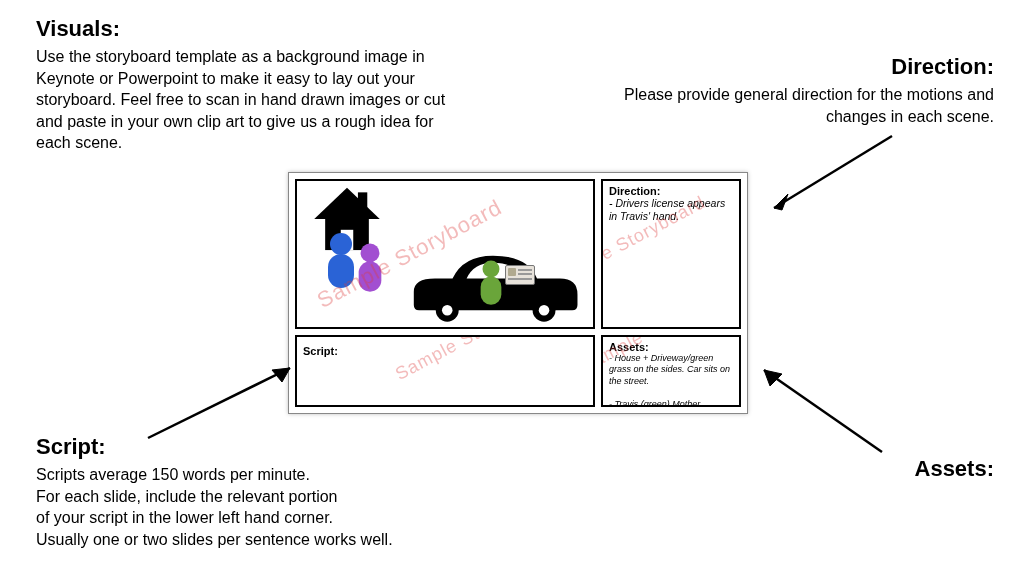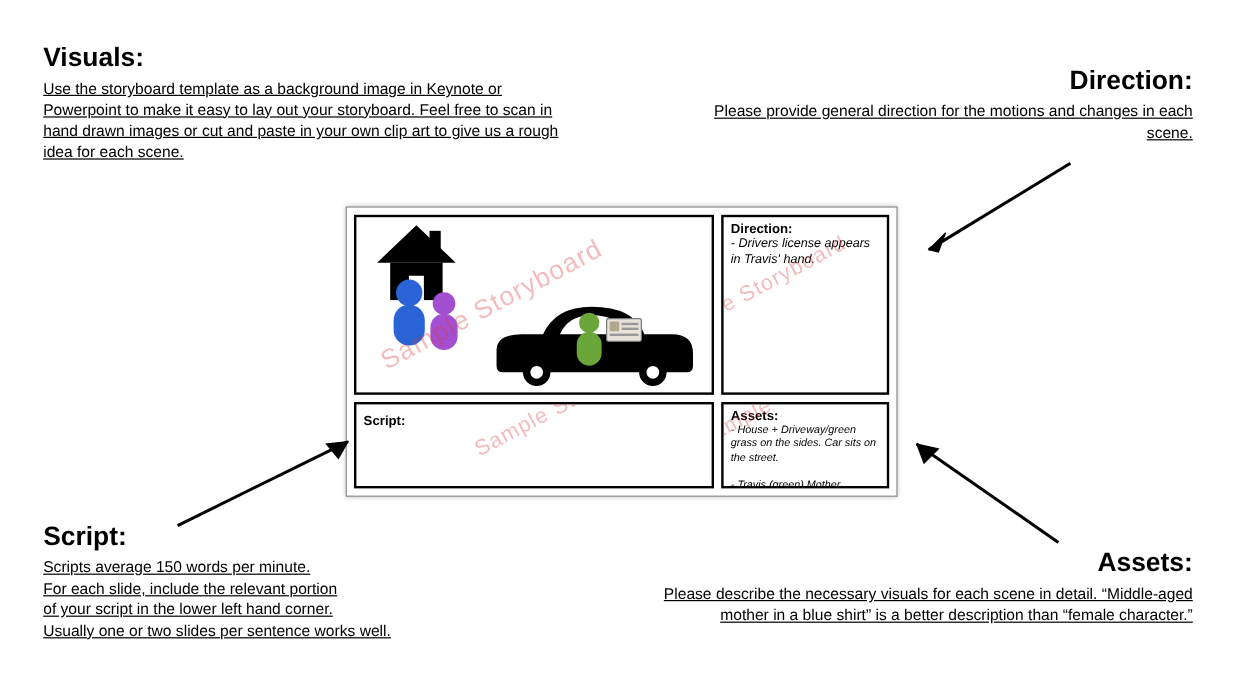--- a/index.html
+++ b/index.html
@@ -14,27 +14,26 @@
   }
   .label {
     position: absolute;
   }
   .label h2 {
     font-size: 22px;
     font-weight: 700;
     margin-bottom: 4px;
   }
   .label p {
-    font-size: 13px;
+    font-size: 16px;
     line-height: 1.35;
     font-weight: 400;
-    text-decoration: underline;
   }
   
-  #lbl-visuals   { top: 35px;  left: 36px;  width: 430px; }
+  #lbl-visuals   { top: 16px;  left: 36px;  width: 430px; }
   #lbl-direction { top: 54px;  right: 36px; width: 430px; text-align: right; }
   #lbl-script    { top: 434px; left: 36px;  width: 430px; }
   #lbl-assets    { top: 456px; right: 36px; width: 450px; text-align: right; }
 
   
   .card {
     position: absolute;
     top: 172px;
     left: 288px;
     width: 460px;
@@ -99,21 +98,20 @@
 <div id="lbl-script" class="label">
   <h2>Script:</h2>
   <p style="white-space:pre-line;">Scripts average 150 words per minute.
 For each slide, include the relevant portion
 of your script in the lower left hand corner.
 Usually one or two slides per sentence works well.</p>
 </div>
 
 <div id="lbl-assets" class="label">
   <h2>Assets:</h2>
-  <p>Please describe the necessary visuals for each scene in detail. “Middle-aged mother in a blue shirt” is a better description than “female character.”</p>
 </div>
 
 <div class="card">
 
   <div class="cell" style="padding:0;">
     <div class="scene">
 
       <svg viewBox="0 0 100 100" style="position:absolute;top:2px;left:6px;width:88px;height:78px;">
         <polygon points="50,6 8,46 92,46" fill="#000"></polygon>
         <rect x="22" y="46" width="56" height="40" fill="#000"></rect>

